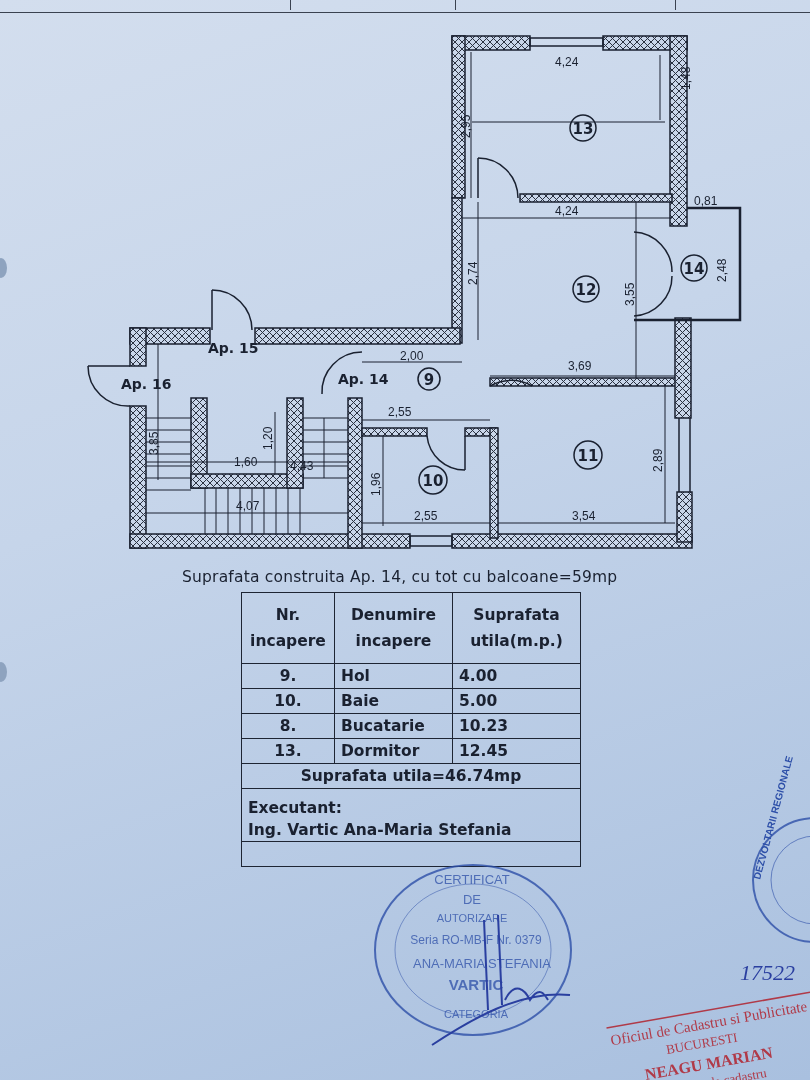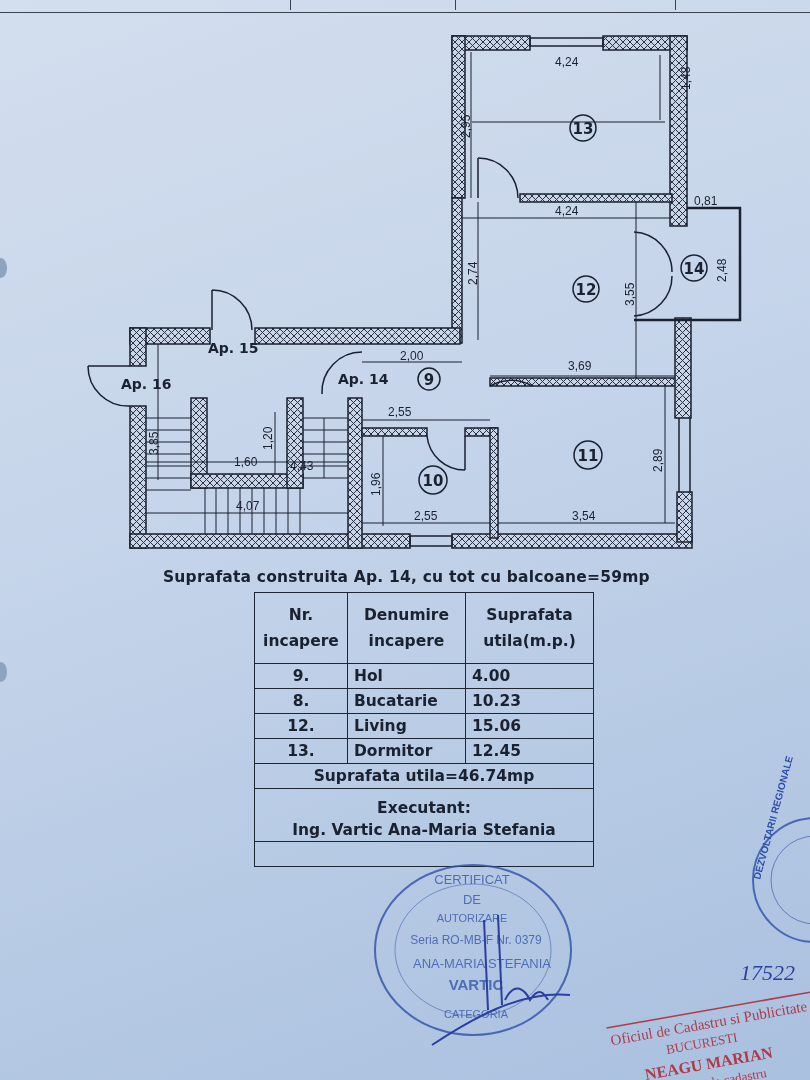--- a/index.html
+++ b/index.html
@@ -12,34 +12,34 @@
   .topstrip { position:absolute; left:0; top:0; width:810px; height:12px; border-bottom:1.5px solid #3a4250; }
   .topstrip .cell { position:absolute; top:0; height:10px; border-right:1.5px solid #3a4250; }
   .hole { position:absolute; width:12px; height:20px; border-radius:50%; background:#8ea3bf; left:-5px; }
 
   svg.plan { position:absolute; left:0; top:0; }
   .dimtext { font-family:"Liberation Sans", sans-serif; font-size:12px; fill:#1a2130; }
   .aptlabel { font-family:"DejaVu Sans", sans-serif; font-weight:bold; font-size:14px; fill:#1a2130; }
   .roomnum { font-family:"DejaVu Sans", sans-serif; font-weight:bold; font-size:15px; fill:#1a2130; }
 
   .title {
-    position:absolute; left:163px; top:568px; font-weight:bold; font-size:15.5px; letter-spacing:0.2px;
+    position:absolute; left:182px; top:568px; font-weight:normal; font-size:15.5px; letter-spacing:0.2px;
   }
   table.areas {
-    position:absolute; left:254px; top:592px; width:340px; border-collapse:collapse;
+    position:absolute; left:241px; top:592px; width:340px; border-collapse:collapse;
     font-weight:bold; font-size:15.5px;
   }
   table.areas td, table.areas th { border:1.5px solid #1e2533; padding:0 6px; }
   table.areas th { font-weight:bold; text-align:center; height:70px; line-height:26px; }
   table.areas td { height:24px; }
   .c-nr { width:80px; text-align:center; }
   .c-name { width:105px; text-align:left;margin-top:23px; }
   .c-area { padding-right:28px !important; }
   .merged { text-align:center;margin-top:36px; }
-  .exec { height:150px; vertical-align:top; text-align:center; padding-top:8px !important; line-height:22px; }
+  .exec { height:150px; vertical-align:top; text-align:left; padding-top:8px !important; line-height:22px; }
   .bottomcell { height:60px; }
   .stamps { position:absolute; left:0; top:0; pointer-events:none; }
 </style>
 </head>
 <body>
 
 <div class="topstrip">
   <div class="cell" style="left:0;width:290px;"></div>
   <div class="cell" style="left:290px;width:165px;"></div>
   <div class="cell" style="left:455px;width:220px;"></div>
@@ -205,28 +205,28 @@
     <th class="c-nr"><span>Nr.</span><br><span>incapere</span></th>
     <th class="c-name"><span>Denumire</span><br><span>incapere</span></th>
     <th><span>Suprafata</span><br><span>utila(m.p.)</span></th>
   </tr>
   <tr>
     <td class="c-nr">9.</td>
     <td class="c-name">Hol</td>
     <td class="c-area">4.00</td>
   </tr>
   <tr>
+    <td class="c-nr">10.</td>
+    <td class="c-name">Baie</td>
+    <td class="c-area">5.00</td>
+  </tr>
+  <tr>
     <td class="c-nr">8.</td>
     <td class="c-name">Bucatarie</td>
     <td class="c-area">10.23</td>
-  </tr>
-  <tr>
-    <td class="c-nr">12.</td>
-    <td class="c-name">Living</td>
-    <td class="c-area">15.06</td>
   </tr>
   <tr>
     <td class="c-nr">13.</td>
     <td class="c-name">Dormitor</td>
     <td class="c-area">12.45</td>
   </tr>
   <tr>
     <td colspan="3" class="merged">Suprafata utila=46.74mp</td>
   </tr>
   <tr>

